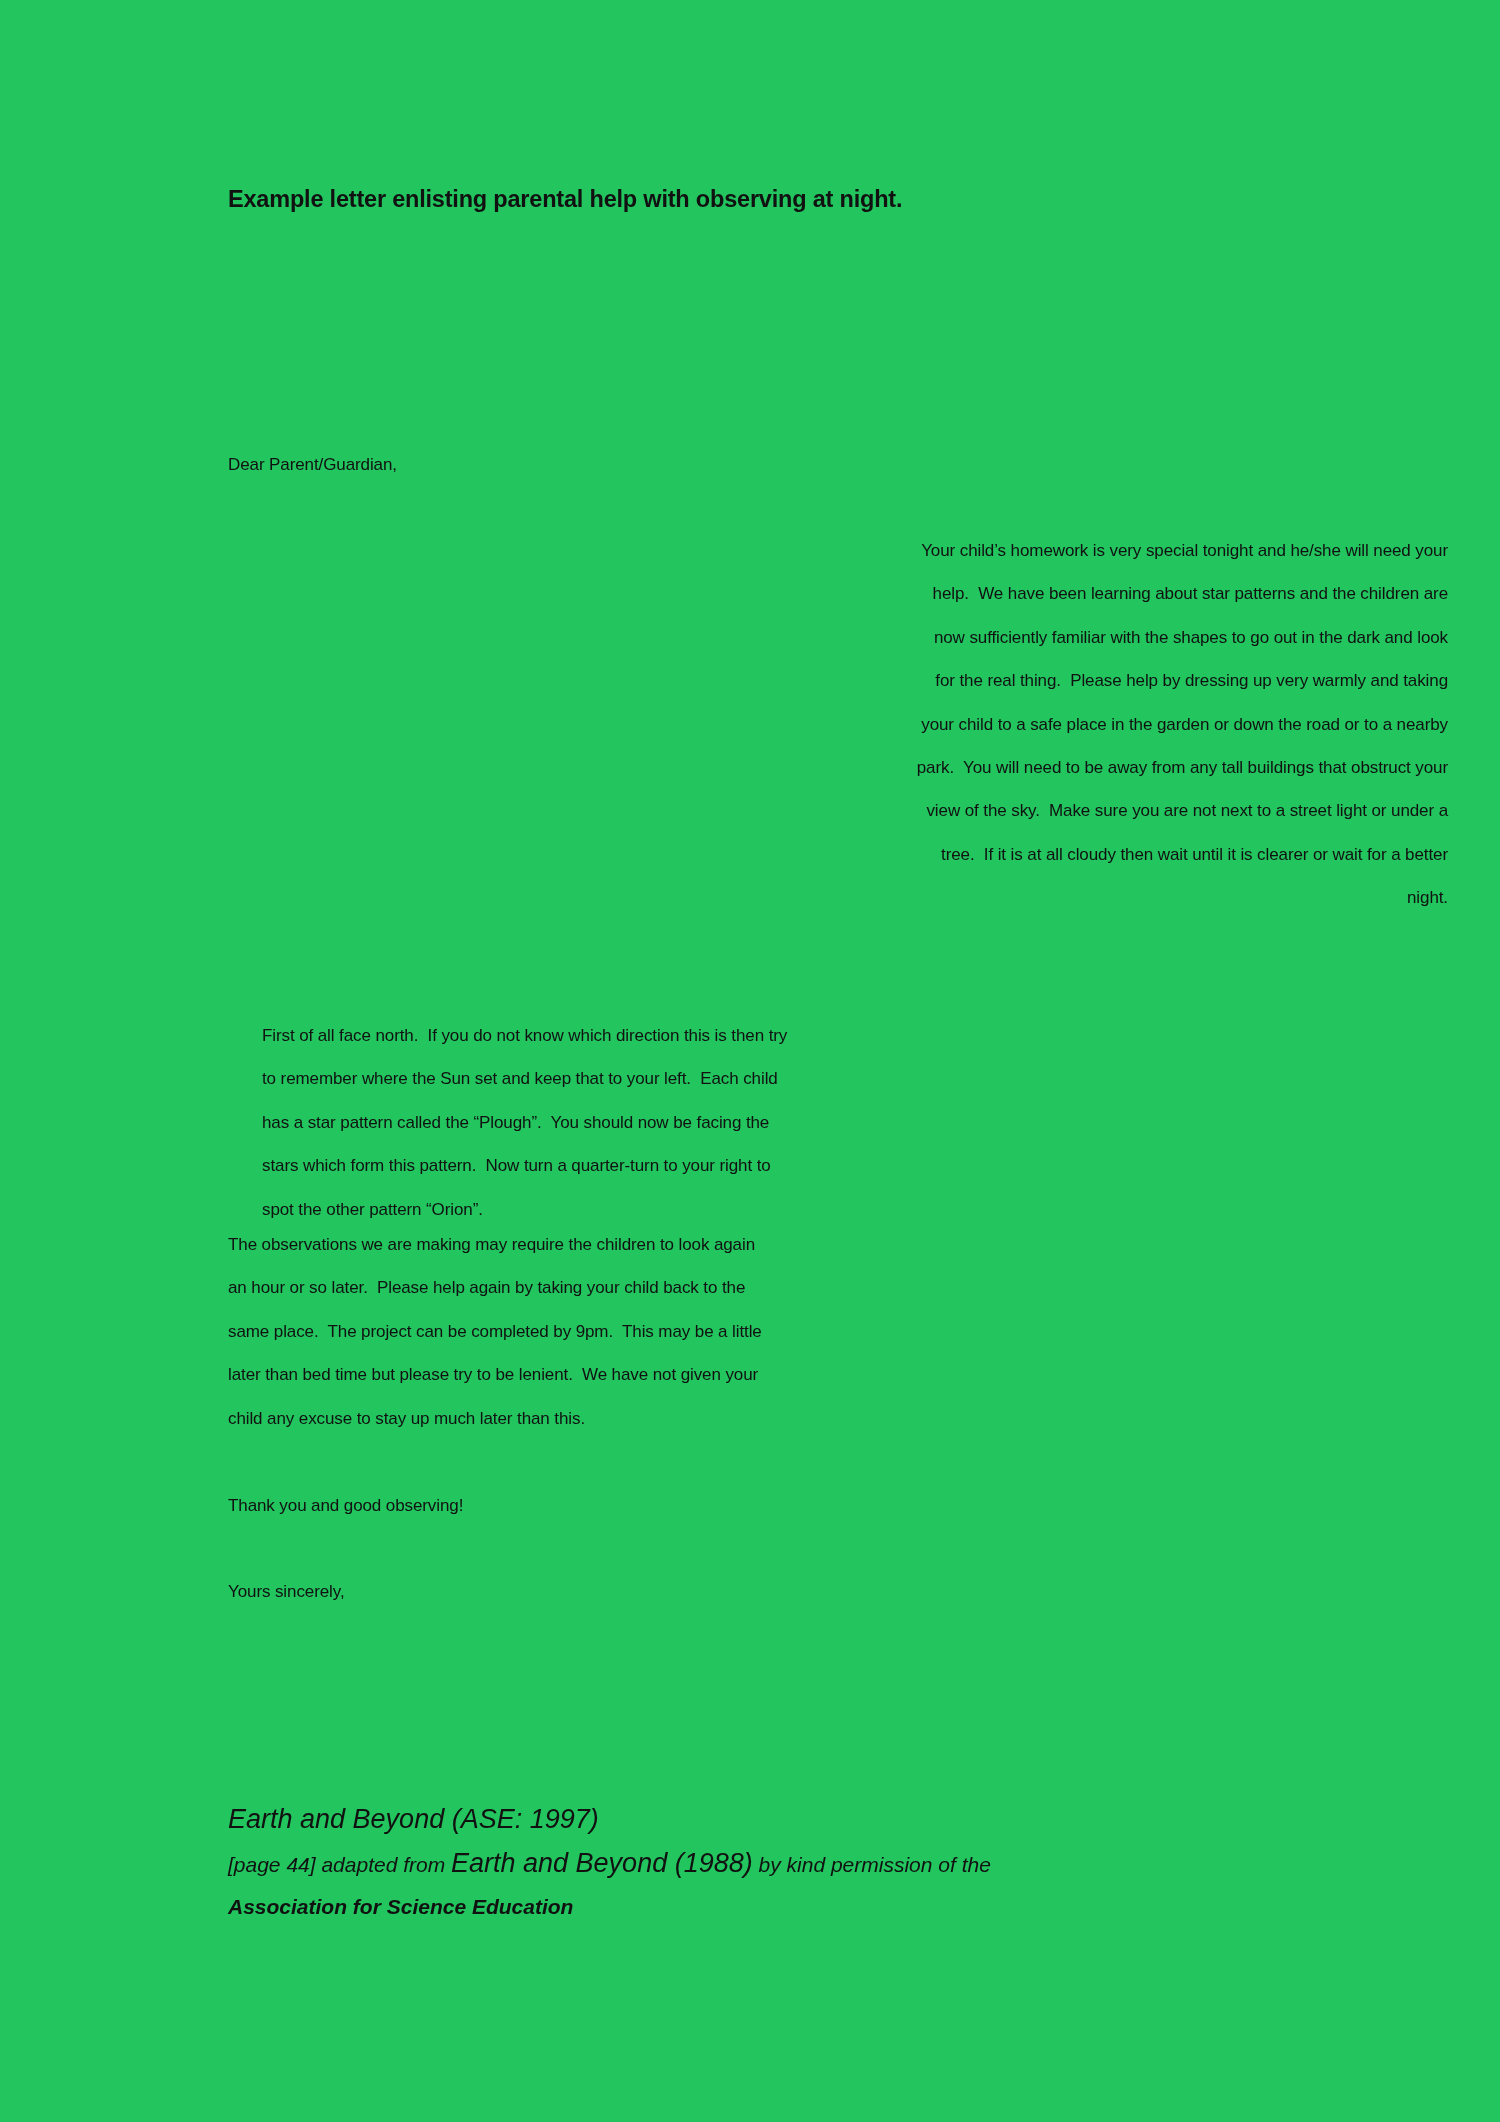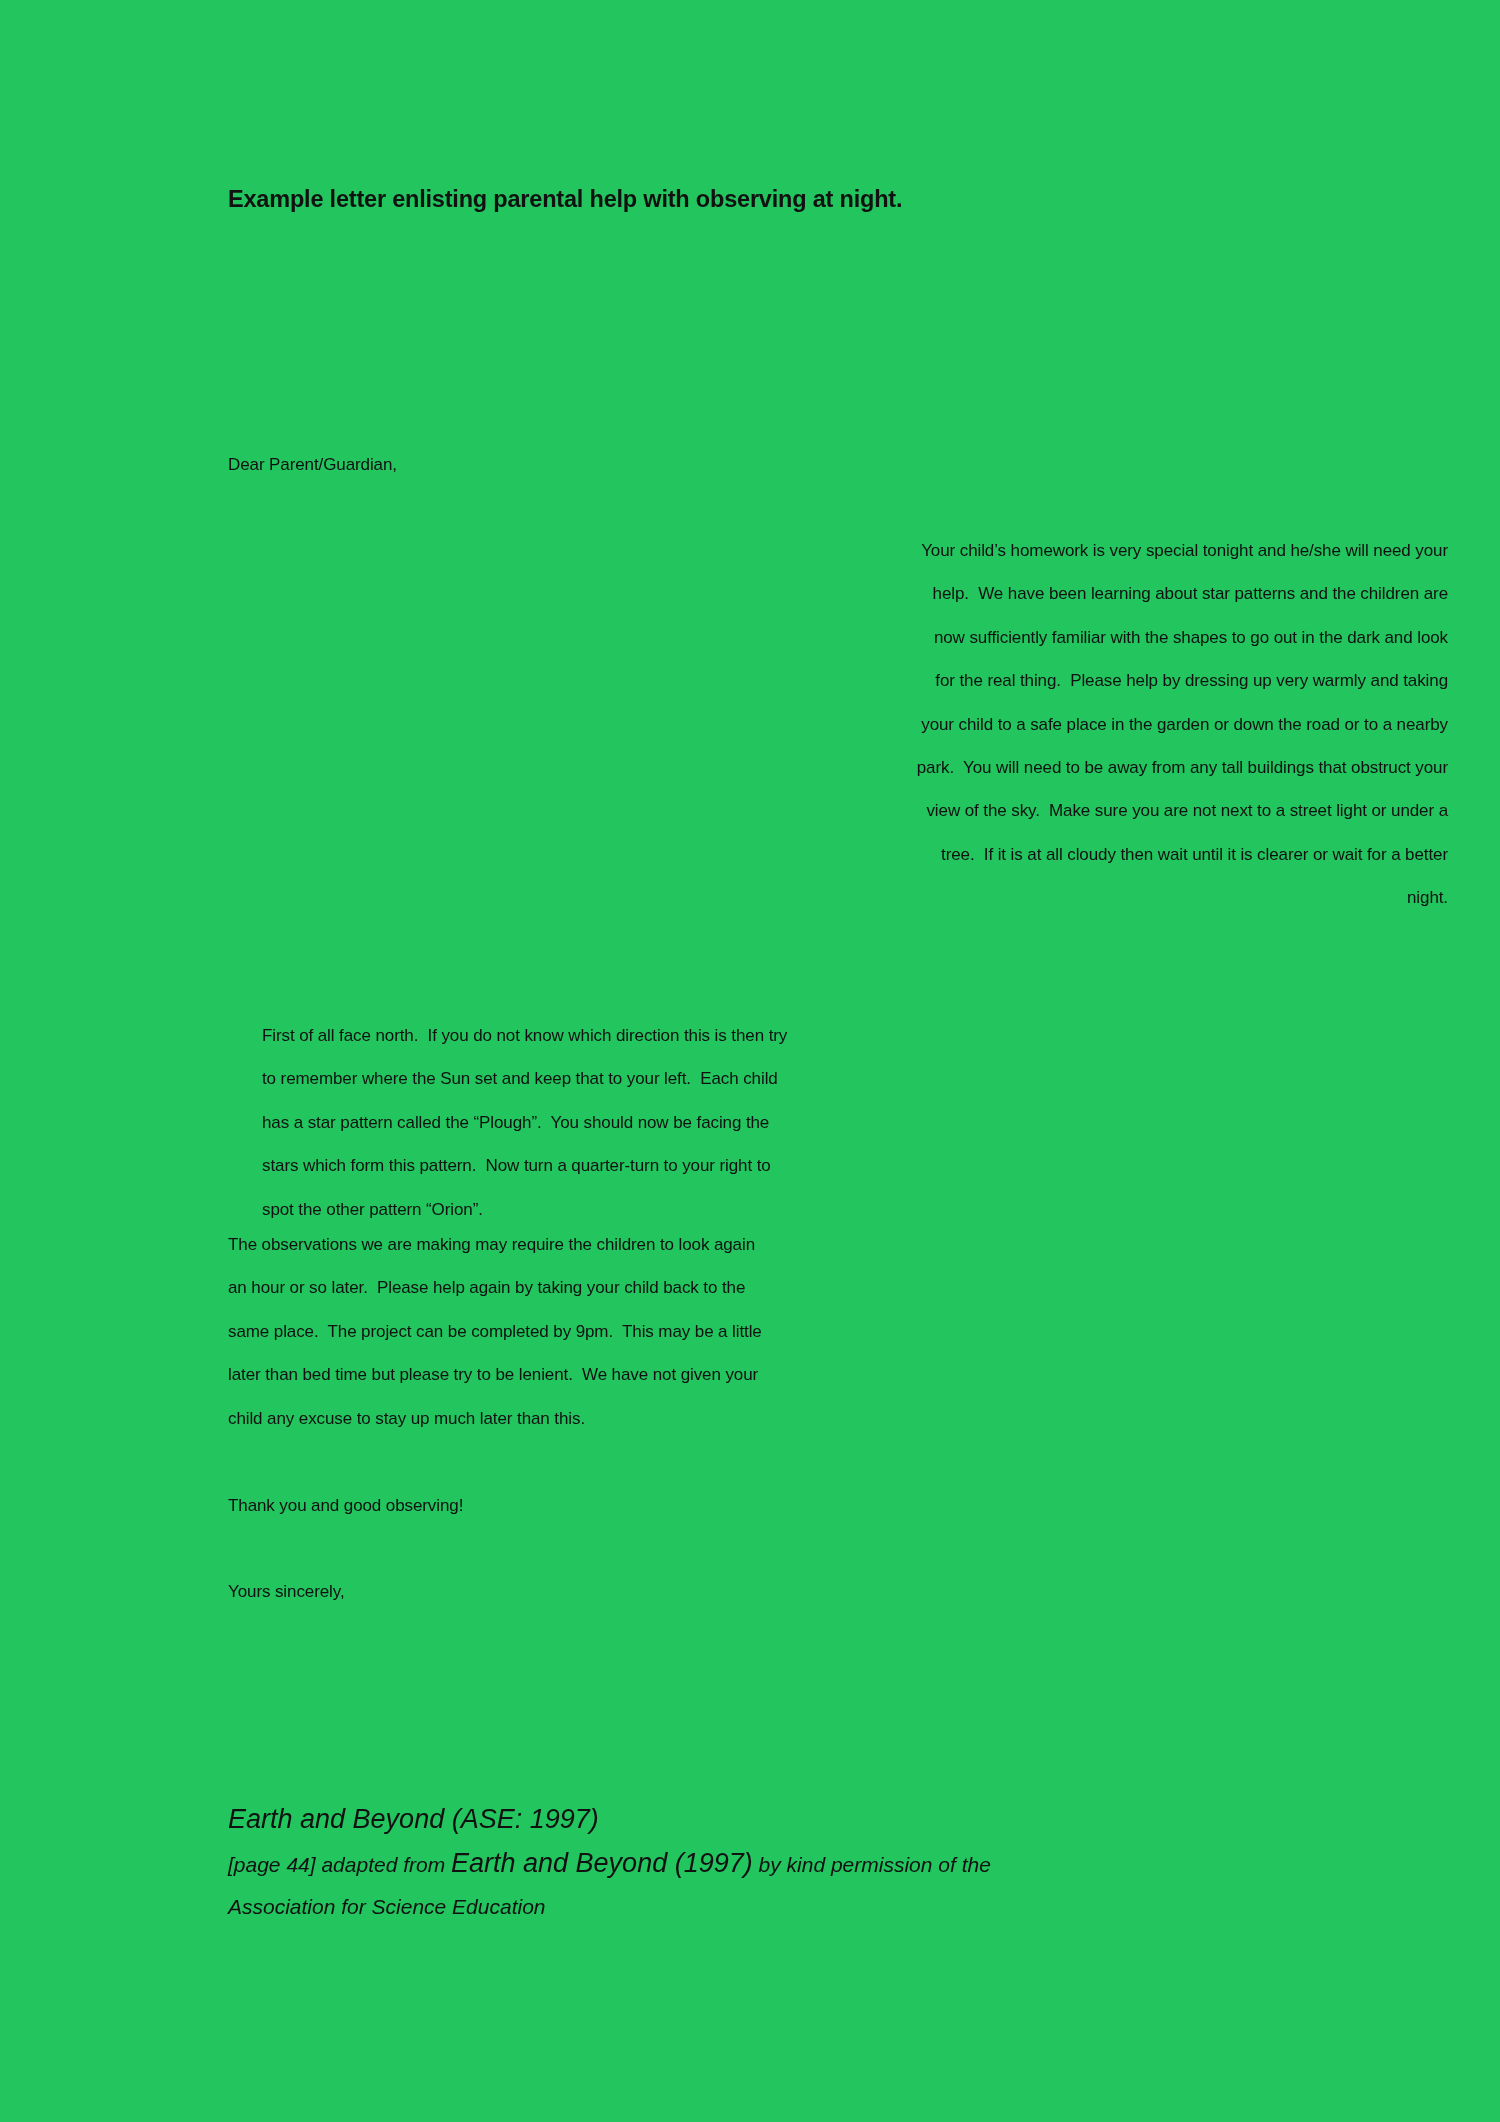--- a/index.html
+++ b/index.html
@@ -49,20 +49,21 @@
     font-size: 21px;
     line-height: 44px;
   }
   .attr-line2 .embedded-title {
     font-size: 27px;
   }
   .attr-line3 {
     top: 1885px;
     font-size: 21px;
     line-height: 44px;
+    font-weight: bold;
   }
 </style>
 </head>
 <body>
 
 <div class="page">
 
   <div class="abs doc-title">Example letter enlisting parental help with observing at night.</div>
 
   <div class="abs body-text greeting">Dear Parent/Guardian,</div>
@@ -88,17 +89,17 @@
 same place.  The project can be completed by 9pm.  This may be a little
 later than bed time but please try to be lenient.  We have not given your
 child any excuse to stay up much later than this.</div>
 
   <div class="abs body-text thanks">Thank you and good observing!</div>
 
   <div class="abs body-text signoff">Yours sincerely,</div>
 
   <div class="abs attr attr-line1">Earth and Beyond (ASE: 1997)</div>
 
-  <div class="abs attr attr-line2"><span>[page 44] adapted from </span><span class="embedded-title">Earth and Beyond (1997)</span><span> by kind permission of the</span></div>
+  <div class="abs attr attr-line2"><span>[page 44] adapted from </span><span class="embedded-title">Earth and Beyond (1988)</span><span> by kind permission of the</span></div>
 
   <div class="abs attr attr-line3">Association for Science Education</div>
 
 </div>
 
 </body></html>

